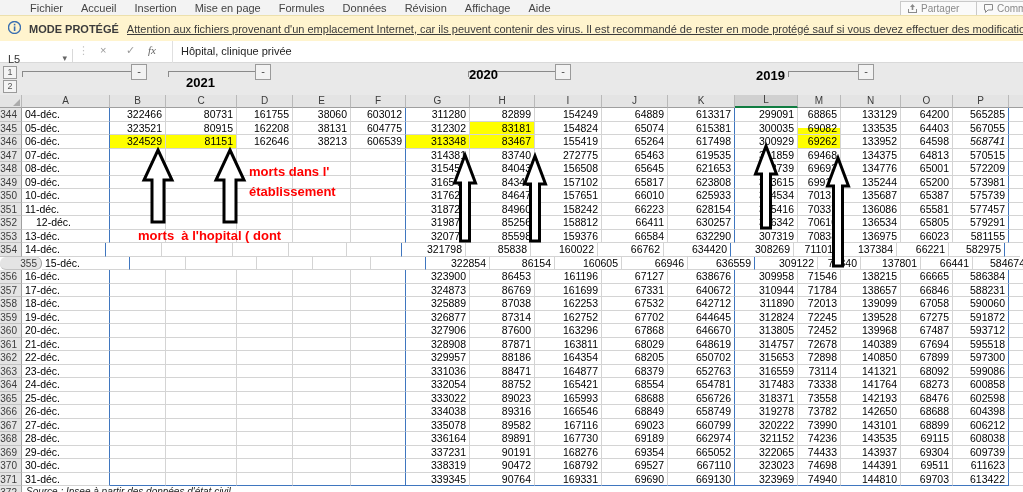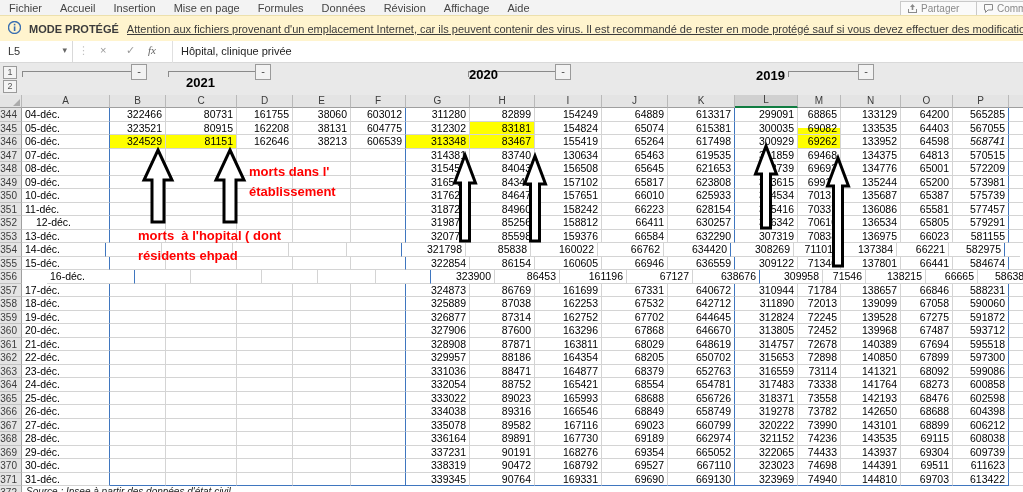--- a/index.html
+++ b/index.html
@@ -20,21 +20,21 @@
       display:flex;align-items:center;font-size:11px;color:#3b3b3b;}
   .pv-icon{margin:0 8px 0 8px;flex:0 0 auto;}
   .pv-label{font-weight:bold;margin-right:8px;white-space:nowrap;}
   .pv-msg{text-decoration:underline;white-space:nowrap;overflow:hidden;}
   .pv-btn{position:absolute;left:797px;top:3px;width:107px;height:18px;background:#fff;
           border:1px solid #9a9a9a;font-size:11px;color:#333;text-align:center;line-height:17px;}
 
   
   .fbar{position:absolute;top:41px;left:0;right:0;height:21px;background:#fff;
         border-bottom:1px solid #d9d9d9;font-size:11px;color:#333;}
-  .namebox{position:absolute;left:0;top:0;width:72px;height:21px;border-right:1px solid #d9d9d9;}
+  .namebox{position:absolute;left:0;top:8px;width:72px;height:21px;border-right:1px solid #d9d9d9;}
   .namebox .nbtext{position:absolute;left:8px;top:4px;}
   .namebox .caret{position:absolute;right:5px;top:4px;color:#666;font-size:9px;}
   .fico{position:absolute;top:3px;color:#9a9a9a;font-size:11px;}
   .fxval{position:absolute;left:172px;top:0;right:0;height:21px;border-left:1px solid #e0e0e0;
          padding:4px 0 0 8px;color:#222;}
 
   
   .oband{position:absolute;top:63px;left:0;right:0;height:32px;background:#e9e9e9;
          border-bottom:1px solid #cccccc;}
   .lvl{position:absolute;width:12px;height:11px;border:1px solid #9a9a9a;background:#f4f4f4;
@@ -72,21 +72,21 @@
   
   .overlay{position:absolute;left:16px;top:0;width:1023px;height:492px;pointer-events:none;}
   .rednote{position:absolute;color:#ff0000;font-weight:bold;font-size:13px;line-height:20px;white-space:pre;}
 </style>
 </head>
 <body>
 
 <div class="app">
 
   <div class="ribbon">
-    <div id="tabs" style="display:flex;">
+    <div id="tabs" style="display:flex;margin-left:21px;">
         <div class="tab">Fichier</div>
         <div class="tab">Accueil</div>
         <div class="tab">Insertion</div>
         <div class="tab">Mise en page</div>
         <div class="tab">Formules</div>
         <div class="tab">Données</div>
         <div class="tab">Révision</div>
         <div class="tab">Affichage</div>
         <div class="tab">Aide</div>
       </div>
@@ -234,21 +234,21 @@
       <div class="row">
         <div class="cell gut" style="width: 22px;">347</div>
         <div class="cell datec brb" style="width: 88px;">07-déc.</div>
         <div class="cell" style="width: 56px;"></div>
         <div class="cell" style="width: 71px;"></div>
         <div class="cell" style="width: 56px;"></div>
         <div class="cell" style="width: 58px;"></div>
         <div class="cell brb" style="width: 55px;"></div>
         <div class="cell" style="width: 64px;">314381</div>
         <div class="cell" style="width: 65px;">83740</div>
-        <div class="cell" style="width: 67px;">130634</div>
+        <div class="cell" style="width: 67px;">272775</div>
         <div class="cell" style="width: 66px;">65463</div>
         <div class="cell brb" style="width: 67px;">619535</div>
         <div class="cell" style="width: 63px;">301859</div>
         <div class="cell" style="width: 43px;">69468</div>
         <div class="cell" style="width: 60px;">134375</div>
         <div class="cell" style="width: 52px;">64813</div>
         <div class="cell brb" style="width: 56px;">570515</div>
         <div class="cell filler" style="width: 15px;"></div>
       </div>
       <div class="row">
@@ -385,42 +385,42 @@
         <div class="cell" style="width: 66px;">66762</div>
         <div class="cell brb" style="width: 67px;">634420</div>
         <div class="cell" style="width: 63px;">308269</div>
         <div class="cell" style="width: 43px;">71101</div>
         <div class="cell" style="width: 60px;">137384</div>
         <div class="cell" style="width: 52px;">66221</div>
         <div class="cell brb" style="width: 56px;">582975</div>
         <div class="cell filler" style="width: 15px;"></div>
       </div>
       <div class="row">
-        <div class="cell gut" style="width: 22px;">355</div>
+        <div class="cell gut" style="width: 42px; border-radius: 6px;">355</div>
         <div class="cell datec brb" style="width: 88px;">15-déc.</div>
         <div class="cell" style="width: 56px;"></div>
         <div class="cell" style="width: 71px;"></div>
         <div class="cell" style="width: 56px;"></div>
         <div class="cell" style="width: 58px;"></div>
         <div class="cell brb" style="width: 55px;"></div>
         <div class="cell" style="width: 64px;">322854</div>
         <div class="cell" style="width: 65px;">86154</div>
         <div class="cell" style="width: 67px;">160605</div>
         <div class="cell" style="width: 66px;">66946</div>
         <div class="cell brb" style="width: 67px;">636559</div>
         <div class="cell" style="width: 63px;">309122</div>
         <div class="cell" style="width: 43px;">71340</div>
         <div class="cell" style="width: 60px;">137801</div>
         <div class="cell" style="width: 52px;">66441</div>
         <div class="cell brb" style="width: 56px;">584674</div>
         <div class="cell filler" style="width: 15px;"></div>
       </div>
       <div class="row">
         <div class="cell gut" style="width: 22px;">356</div>
-        <div class="cell datec brb" style="width: 88px; margin-left: 25px;">16-déc.</div>
+        <div class="cell datec brb" style="width: 88px;">16-déc.</div>
         <div class="cell" style="width: 56px;"></div>
         <div class="cell" style="width: 71px;"></div>
         <div class="cell" style="width: 56px;"></div>
         <div class="cell" style="width: 58px;"></div>
         <div class="cell brb" style="width: 55px;"></div>
         <div class="cell" style="width: 64px;">323900</div>
         <div class="cell" style="width: 65px;">86453</div>
         <div class="cell" style="width: 67px;">161196</div>
         <div class="cell" style="width: 66px;">67127</div>
         <div class="cell brb" style="width: 67px;">638676</div>
@@ -740,16 +740,16 @@
   <div class="overlay" id="overlay">
     <svg id="arrowsvg" width="1023" height="492" viewBox="0 0 1023 492" style="position:absolute;left:0;top:0;">
         <polygon points="142,150 156,180 148,180 148,222 136,222 136,180 128,180" fill="#ffffff" stroke="#000000" stroke-width="3"></polygon>
         <polygon points="214,150 228,180 220,180 220,222 208,222 208,180 200,180" fill="#ffffff" stroke="#000000" stroke-width="3"></polygon>
         <polygon points="449,155 459.5,183 453.5,183 453.5,241 444.5,241 444.5,183 438.5,183" fill="#ffffff" stroke="#000000" stroke-width="3"></polygon>
         <polygon points="519,156 529.5,184 523.5,184 523.5,241 514.5,241 514.5,184 508.5,184" fill="#ffffff" stroke="#000000" stroke-width="3"></polygon>
         <polygon points="750,146 760.5,174 754.5,174 754.5,228 745.5,228 745.5,174 739.5,174" fill="#ffffff" stroke="#000000" stroke-width="3"></polygon>
         <polygon points="822,158 832.5,186 826.5,186 826.5,266 817.5,266 817.5,186 811.5,186" fill="#ffffff" stroke="#000000" stroke-width="3"></polygon>
       </svg>
   <div class="rednote" style="left: 233px; top: 162px;"><div>morts dans l'</div><div>établissement</div></div>
-      <div class="rednote" style="left: 122px; top: 226px;"><div>morts  à l'hopital ( dont</div><div>résidents ehpad</div></div>
+      <div class="rednote" style="left: 122px; top: 226px;"><div>morts  à l'hopital ( dont</div></div>
     </div>
 
 </div>
 
 </body></html>

